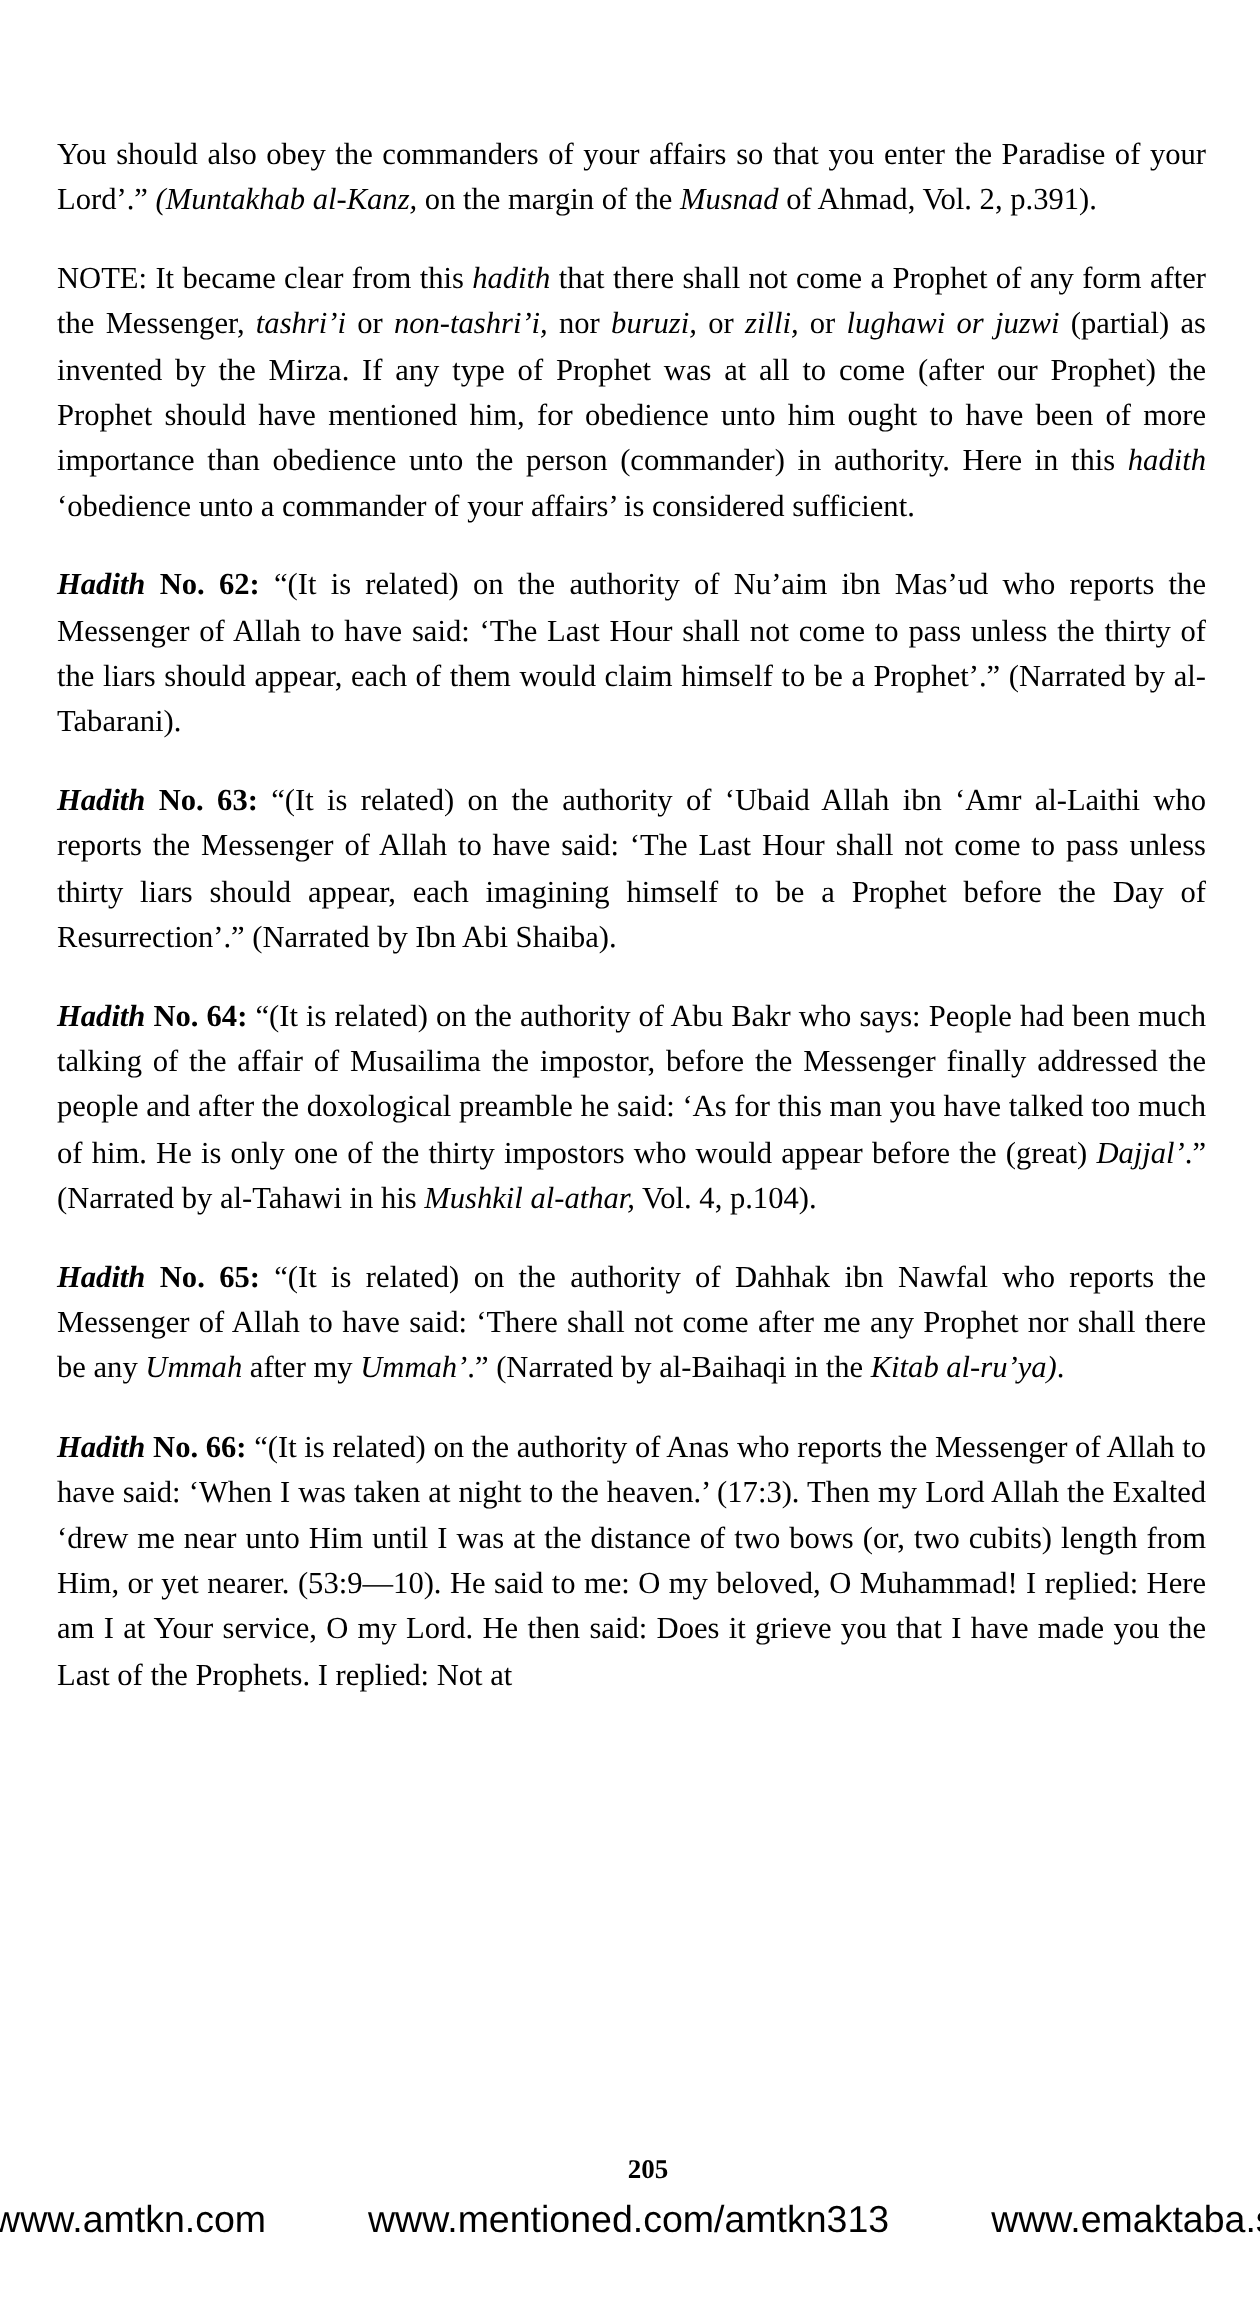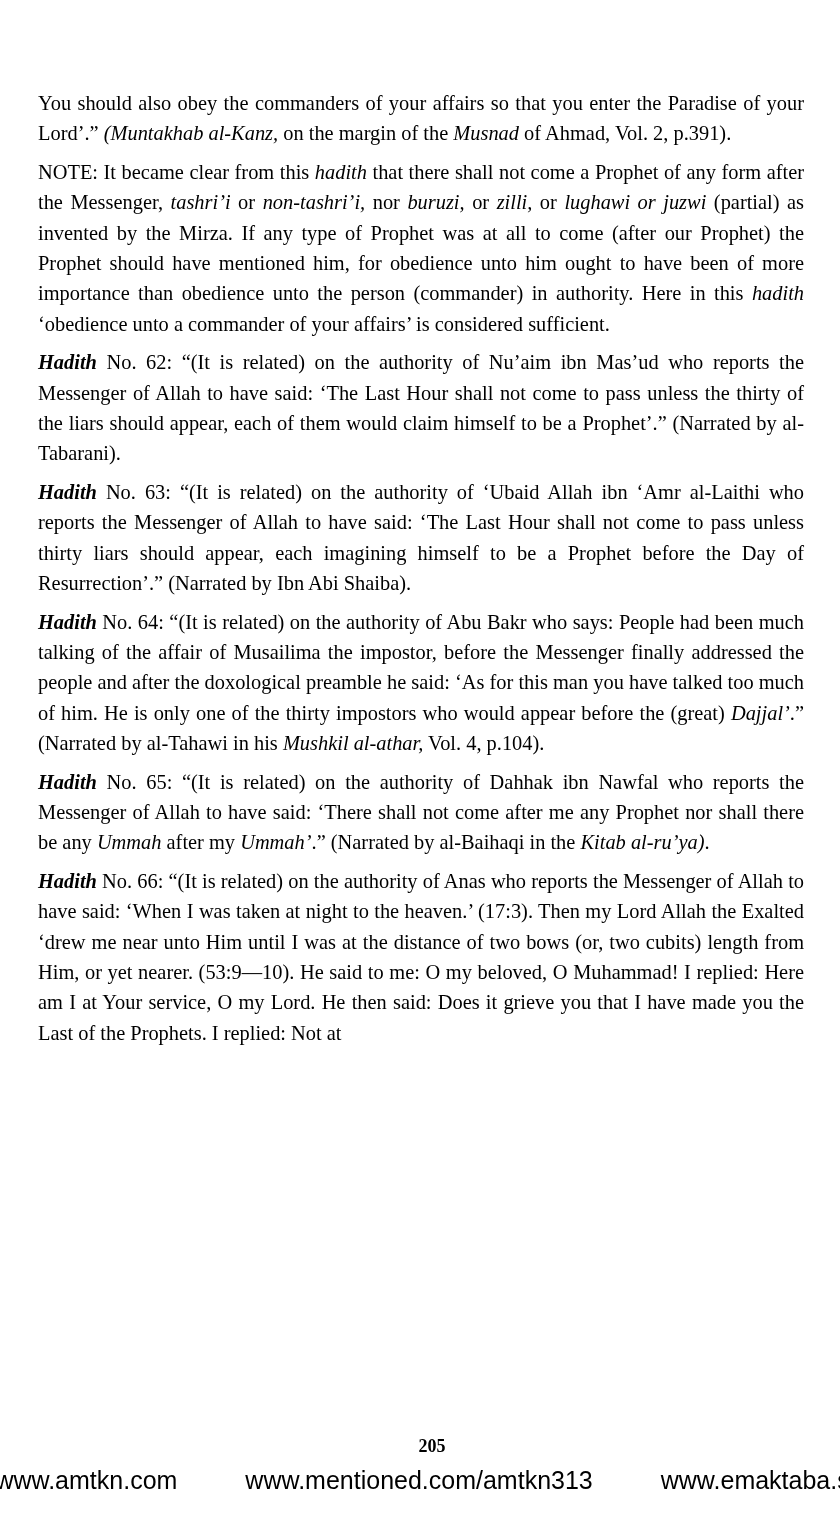--- a/index.html
+++ b/index.html
@@ -29,25 +29,25 @@
   }
   p {
     margin: 0 0 0 0;
     font-size: 20.4px;
     line-height: 30.4px;
     text-align: justify;
     text-justify: inter-word;
     letter-spacing: 0px;
   }
   p + p {
-    margin-top: 8px;
+    margin-top: 22px;
   }
   .it { font-style: italic; }
   .bi { font-weight: bold; font-style: italic; }
-  .b  { font-weight: normal; }
+  .b  { font-weight: bold; }
   
   .page-number {
     position: absolute;
     left: 0;
     top: 1436px;
     width: 840px;
     text-align: center;
     font-size: 18px;
     font-weight: bold;
     font-family: "Liberation Serif", serif;

